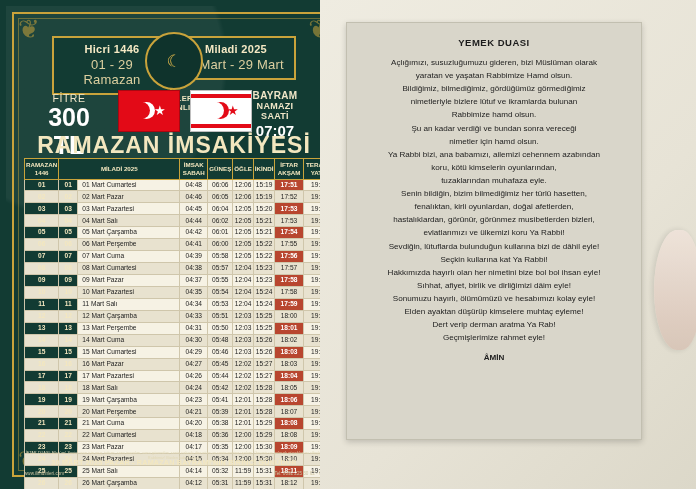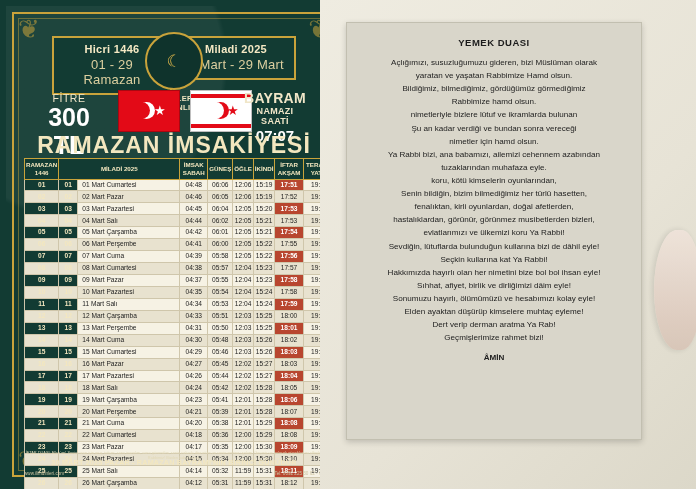--- a/index.html
+++ b/index.html
@@ -76,21 +76,21 @@
   .flag.trnc .c-star{color:#e30a17;}
   .crescent{position:absolute;width:17px;height:17px;border-radius:50%;background:transparent;
     box-shadow:5px 0 0 0 #fff;}
   .flag.trnc .crescent{box-shadow:5px 0 0 0 #e30a17;}
   .flag.trnc .stripe{position:absolute;left:0;right:0;height:4px;background:#e30a17;}
   .flag.trnc .stripe.t{top:3px;}
   .flag.trnc .stripe.b{bottom:3px;}
 
   
   .bayram{position:absolute;right:26px;top:84px;width:82px;text-align:center;color:#f0e6c8;}
-  .bayram .y1{font-size:14px;font-weight:bold;letter-spacing:.3px;}
+  .bayram .y1{font-size:10px;font-weight:bold;letter-spacing:.3px;}
   .bayram .y2{font-size:9px;font-weight:bold;letter-spacing:.3px;}
   .bayram .y3{font-size:9px;font-weight:bold;letter-spacing:.3px;}
   .bayram .y4{font-size:15px;font-weight:bold;color:#ffffff;margin-top:1px;}
 
   
   .title{
     position:absolute;left:0;right:0;top:126px;text-align:center;
     color:#f3e7bf;font-size:23px;font-weight:bold;letter-spacing:1px;
   }
 
@@ -507,38 +507,38 @@
   </div>
 
   <div class="right">
     <div class="right-bg"></div>
     <div class="card">
       <div class="dua-title">YEMEK DUASI</div>
       <div id="dua-lines">
           <p class="dua-line">Açlığımızı, susuzluğumuzu gideren, bizi Müslüman olarak</p>
           <p class="dua-line">yaratan ve yaşatan Rabbimize Hamd olsun.</p>
           <p class="dua-line">Bildiğimiz, bilmediğimiz, gördüğümüz görmediğimiz</p>
+          <p class="dua-line">nimetleriyle bizlere lütuf ve ikramlarda bulunan</p>
           <p class="dua-line">Rabbimize hamd olsun.</p>
-          <p class="dua-line">nimetleriyle bizlere lütuf ve ikramlarda bulunan</p>
           <p class="dua-line">Şu an kadar verdiği ve bundan sonra vereceği</p>
           <p class="dua-line">nimetler için hamd olsun.</p>
           <p class="dua-line">Ya Rabbi bizi, ana babamızı, ailemizi cehennem azabından</p>
+          <p class="dua-line">koru, kötü kimselerin oyunlarından,</p>
           <p class="dua-line">tuzaklarından muhafaza eyle.</p>
-          <p class="dua-line">koru, kötü kimselerin oyunlarından,</p>
           <p class="dua-line">Senin bildiğin, bizim bilmediğimiz her türlü hasetten,</p>
           <p class="dua-line">fenalıktan, kirli oyunlardan, doğal afetlerden,</p>
           <p class="dua-line">hastalıklardan, görünür, görünmez musibetlerden bizleri,</p>
           <p class="dua-line">evlatlarımızı ve ülkemizi koru Ya Rabbi!</p>
           <p class="dua-line">Sevdiğin, lütuflarda bulunduğun kullarına bizi de dâhil eyle!</p>
           <p class="dua-line">Seçkin kullarına kat Ya Rabbi!</p>
           <p class="dua-line">Hakkımızda hayırlı olan her nimetini bize bol bol ihsan eyle!</p>
           <p class="dua-line">Sıhhat, afiyet, birlik ve dirliğimizi dâim eyle!</p>
           <p class="dua-line">Sonumuzu hayırlı, ölümümüzü ve hesabımızı kolay eyle!</p>
           <p class="dua-line">Elden ayaktan düşürüp kimselere muhtaç eyleme!</p>
           <p class="dua-line">Dert verip derman aratma Ya Rab!</p>
-          <p class="dua-line">Geçmişlerimize rahmet bizi!</p>
+          <p class="dua-line">Geçmişlerimize rahmet eyle!</p>
         </div>
       <div class="dua-line amin">ÂMİN</div>
     </div>
     <div class="thumb"></div>
   </div>
 
 </div>
 
 </body></html>

